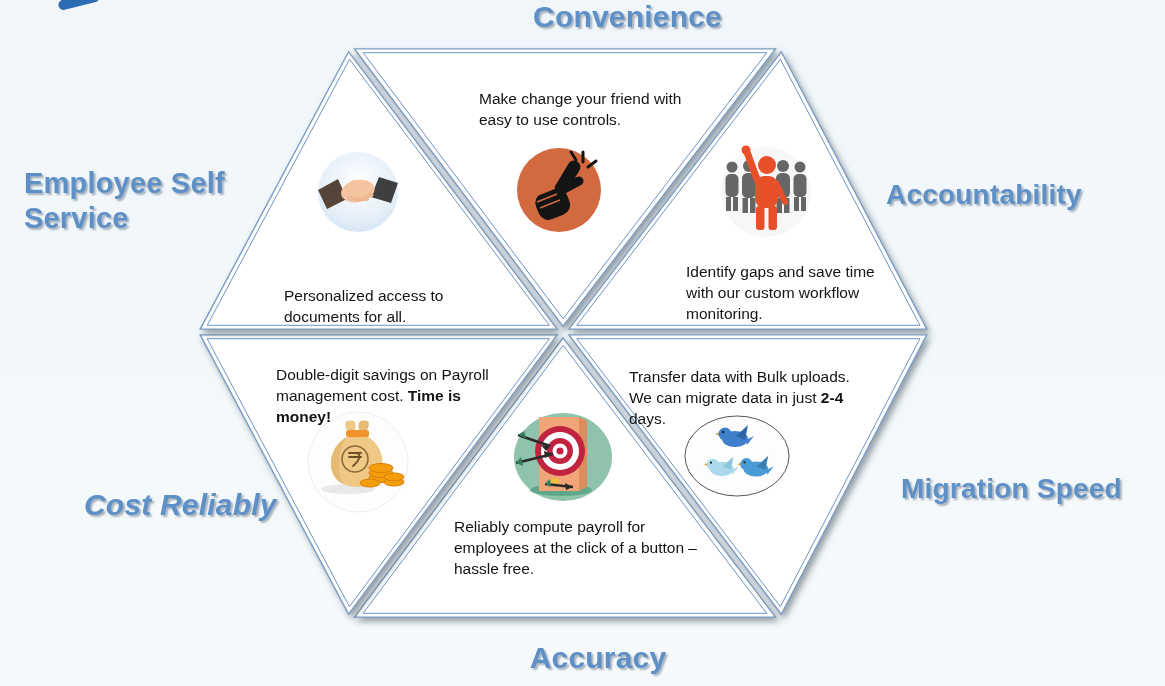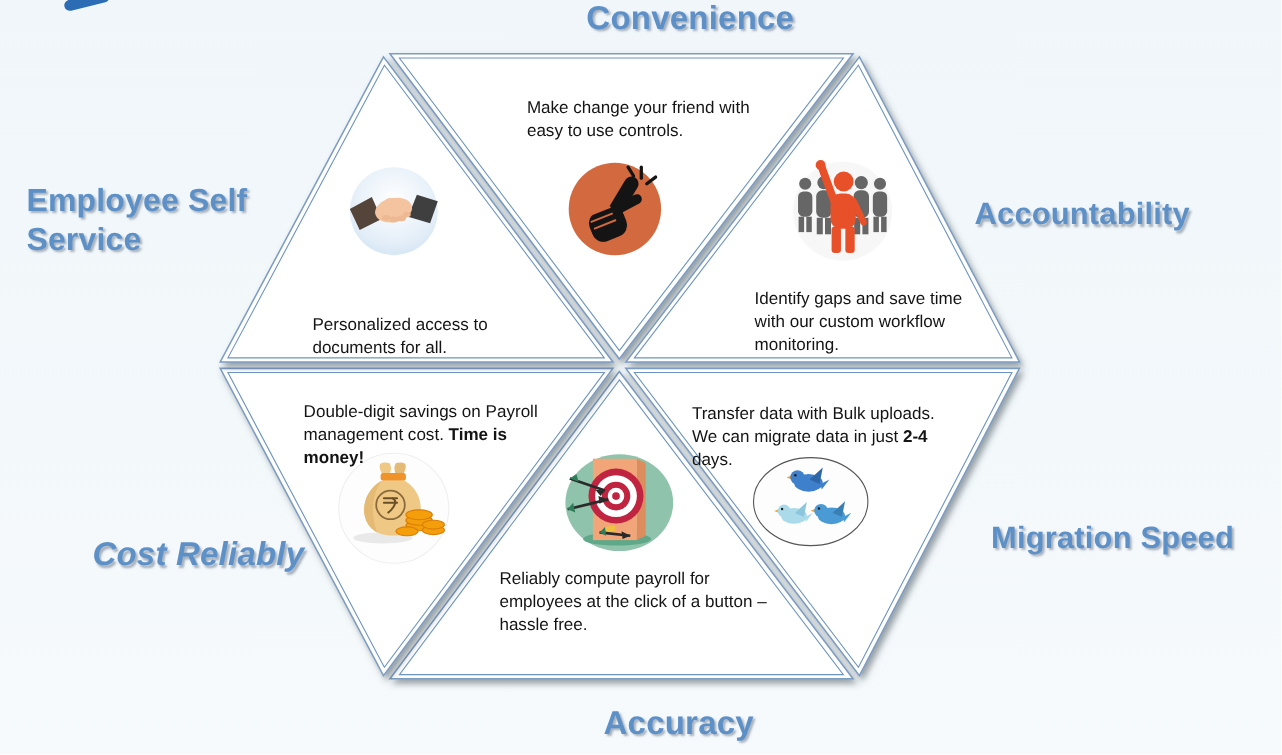--- a/index.html
+++ b/index.html
@@ -11,21 +11,21 @@
   #hex-svg{position:absolute;left:0;top:0;}
   .seg-title{
     position:absolute;color:var(--title-blue,#5e90c8);font-weight:700;
     text-shadow:2px 2px 2px rgba(115,128,145,.6);line-height:1.15;letter-spacing:.2px;
   }
   .t-convenience{left:422px;top:0px;width:300px;text-align:right;font-size:30px;}
   .t-ess{left:24px;top:166px;width:215px;font-size:29px;line-height:1.22;}
   .t-accountability{left:886px;top:179px;width:260px;font-size:28px;}
   .t-migration{left:877px;top:473px;width:280px;font-size:28px;margin-left:24px;}
   .t-cost{left:84px;top:488px;width:240px;font-size:30px;font-style:italic;}
-  .t-accuracy{left:507px;top:641px;width:220px;text-align:center;font-size:30px;}
+  .t-accuracy{left:488px;top:641px;width:220px;text-align:center;font-size:30px;}
   .seg-desc{
     position:absolute;color:var(--text-dark,#141414);font-size:15.5px;line-height:21px;
   }
   .d-convenience{left:479px;top:88px;width:214px;}
   .d-ess{left:284px;top:285px;width:172px;}
   .d-accountability{left:650px;top:261px;width:206px;margin-left:36px;}
   .d-cost{left:276px;top:364px;width:226px;}
   .d-migration{left:629px;top:366px;width:234px;}
   .d-accuracy{left:454px;top:516px;width:256px;}
   .frag{

